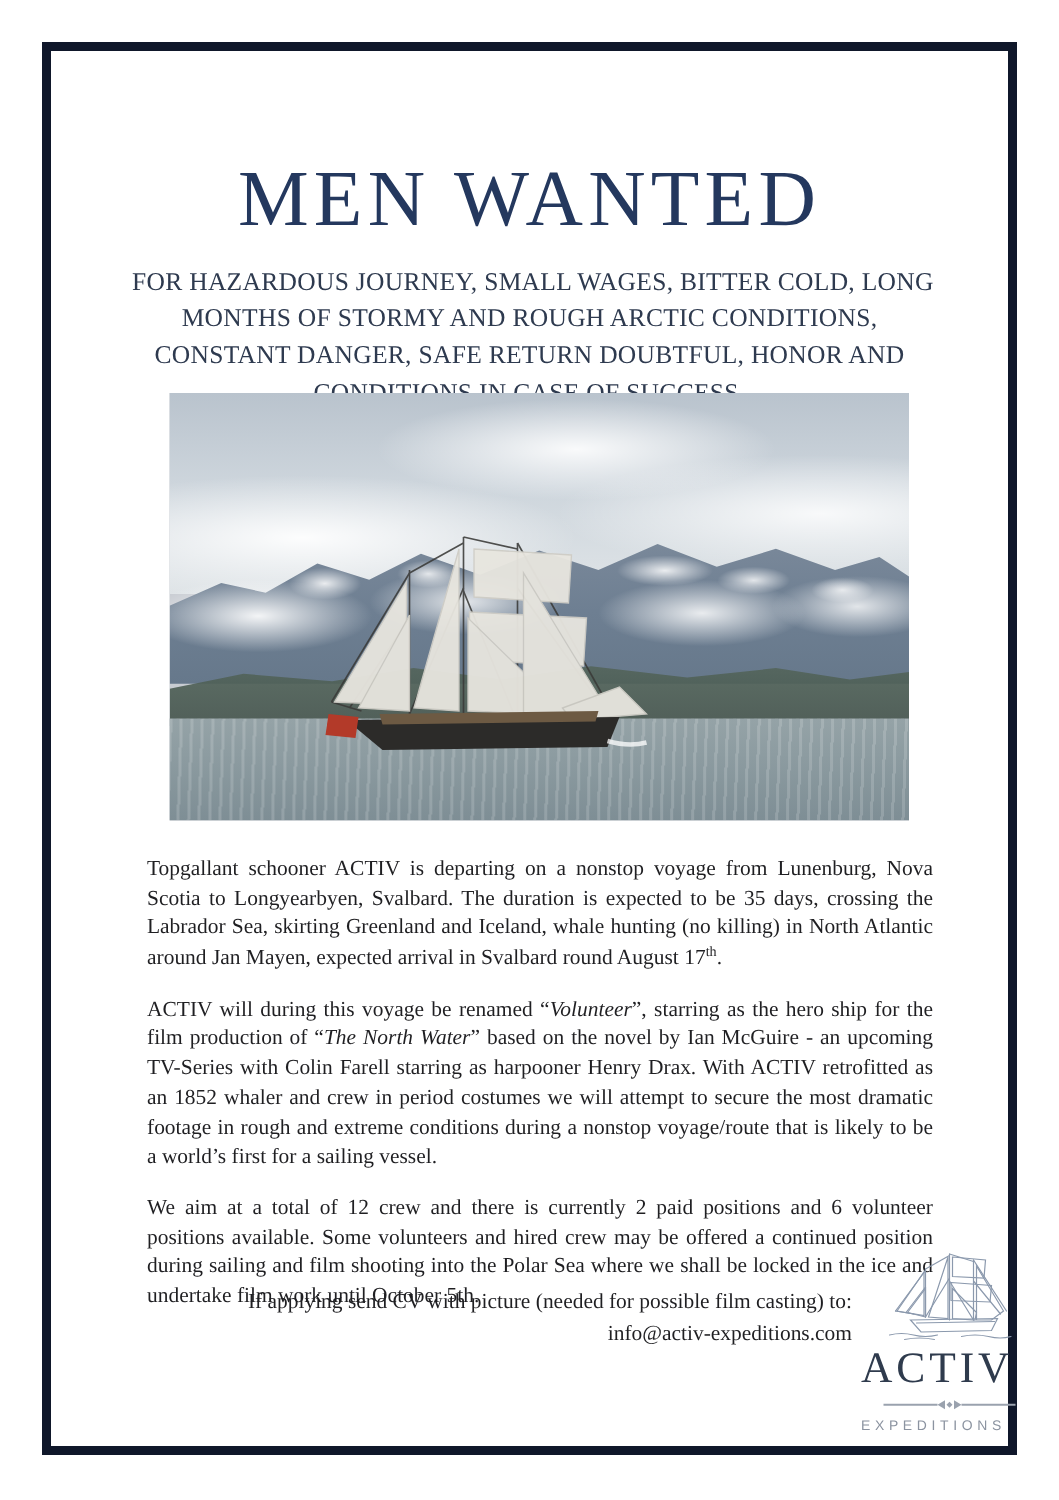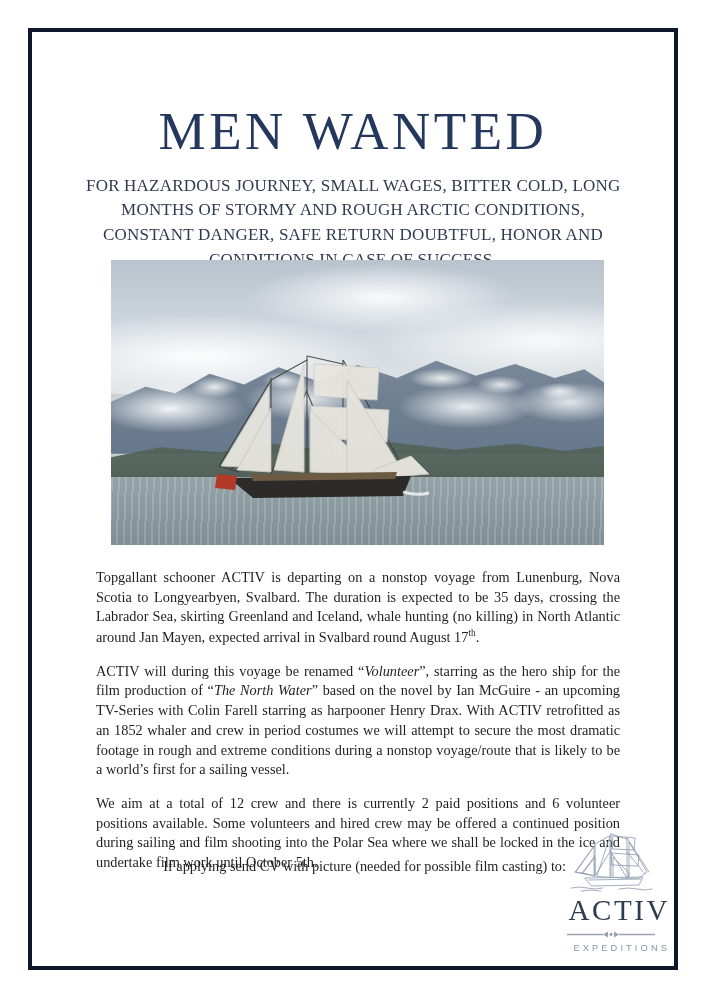--- a/index.html
+++ b/index.html
@@ -21,21 +21,21 @@
     background: #ffffff;
     box-sizing: border-box;
   }
 
   .frame {
     position: absolute;
     left: 28px;
     top: 28px;
     width: 650px;
     height: 942px;
-    border: 4px solid #0f172a;
+    border: 6px solid #0f172a;
     box-sizing: border-box;
     background: #ffffff;
   }
 
   .content {
     position: absolute;
     left: 0;
     top: 0;
     width: 100%;
     height: 100%;
@@ -170,24 +170,24 @@
     color: #1f1f22;
     font-size: 14.3px;
     line-height: 1.5;
     text-align: right;
   }
   .contact .email { display: block; }
 
   
   .logo {
     position: absolute;
-    left: 520px;
+    left: 540px;
     top: 794px;
     width: 118px;
-    text-align: right;
+    text-align: left;
   }
   .logo-ship { display: block; margin: 0 auto; }
   .logo-word {
     display: block;
     color: #2f3b4d;
     font-size: 29px;
     letter-spacing: 2.6px;
     line-height: 1;
     margin-top: 4px;
     font-family: "Liberation Serif", "DejaVu Serif", serif;
@@ -281,20 +281,21 @@
       <div class="body-copy">
         <p><span>Topgallant schooner ACTIV is departing on a nonstop voyage from Lunenburg, Nova Scotia to Longyearbyen, Svalbard. The duration is expected to be 35 days, crossing the Labrador Sea, skirting Greenland and Iceland, whale hunting (no killing) in North Atlantic around Jan Mayen, expected arrival in Svalbard round August 17</span><sup>th</sup><span>.</span></p>
 
         <p><span>ACTIV will during this voyage be renamed “</span><em>Volunteer</em><span>”, starring as the hero ship for the film production of “</span><em>The North Water</em><span>” based on the novel by Ian McGuire - an upcoming TV-Series with Colin Farell starring as harpooner Henry Drax. With ACTIV retrofitted as an 1852 whaler and crew in period costumes we will attempt to secure the most dramatic footage in rough and extreme conditions during a nonstop voyage/route that is likely to be a world’s first for a sailing vessel.</span></p>
 
         <p>We aim at a total of 12 crew and there is currently 2 paid positions and 6 volunteer positions available. Some volunteers and hired crew may be offered a continued position during sailing and film shooting into the Polar Sea where we shall be locked in the ice and undertake film work until October 5th.</p>
       </div>
 
       <div class="contact">
         <span>If applying send CV with picture (needed for possible film casting) to:</span>
+        <span class="email">info@activ-expeditions.com</span>
       </div>
 
       <div class="logo">
         <svg class="logo-ship" width="92" height="66" viewBox="0 0 92 66">
           <g stroke="#8b99ad" stroke-width="0.8" fill="none" stroke-linecap="round">
 
             <line x1="30" y1="50" x2="30" y2="18"></line>
             <line x1="46" y1="52" x2="46" y2="8"></line>
             <line x1="62" y1="52" x2="62" y2="12"></line>
 

